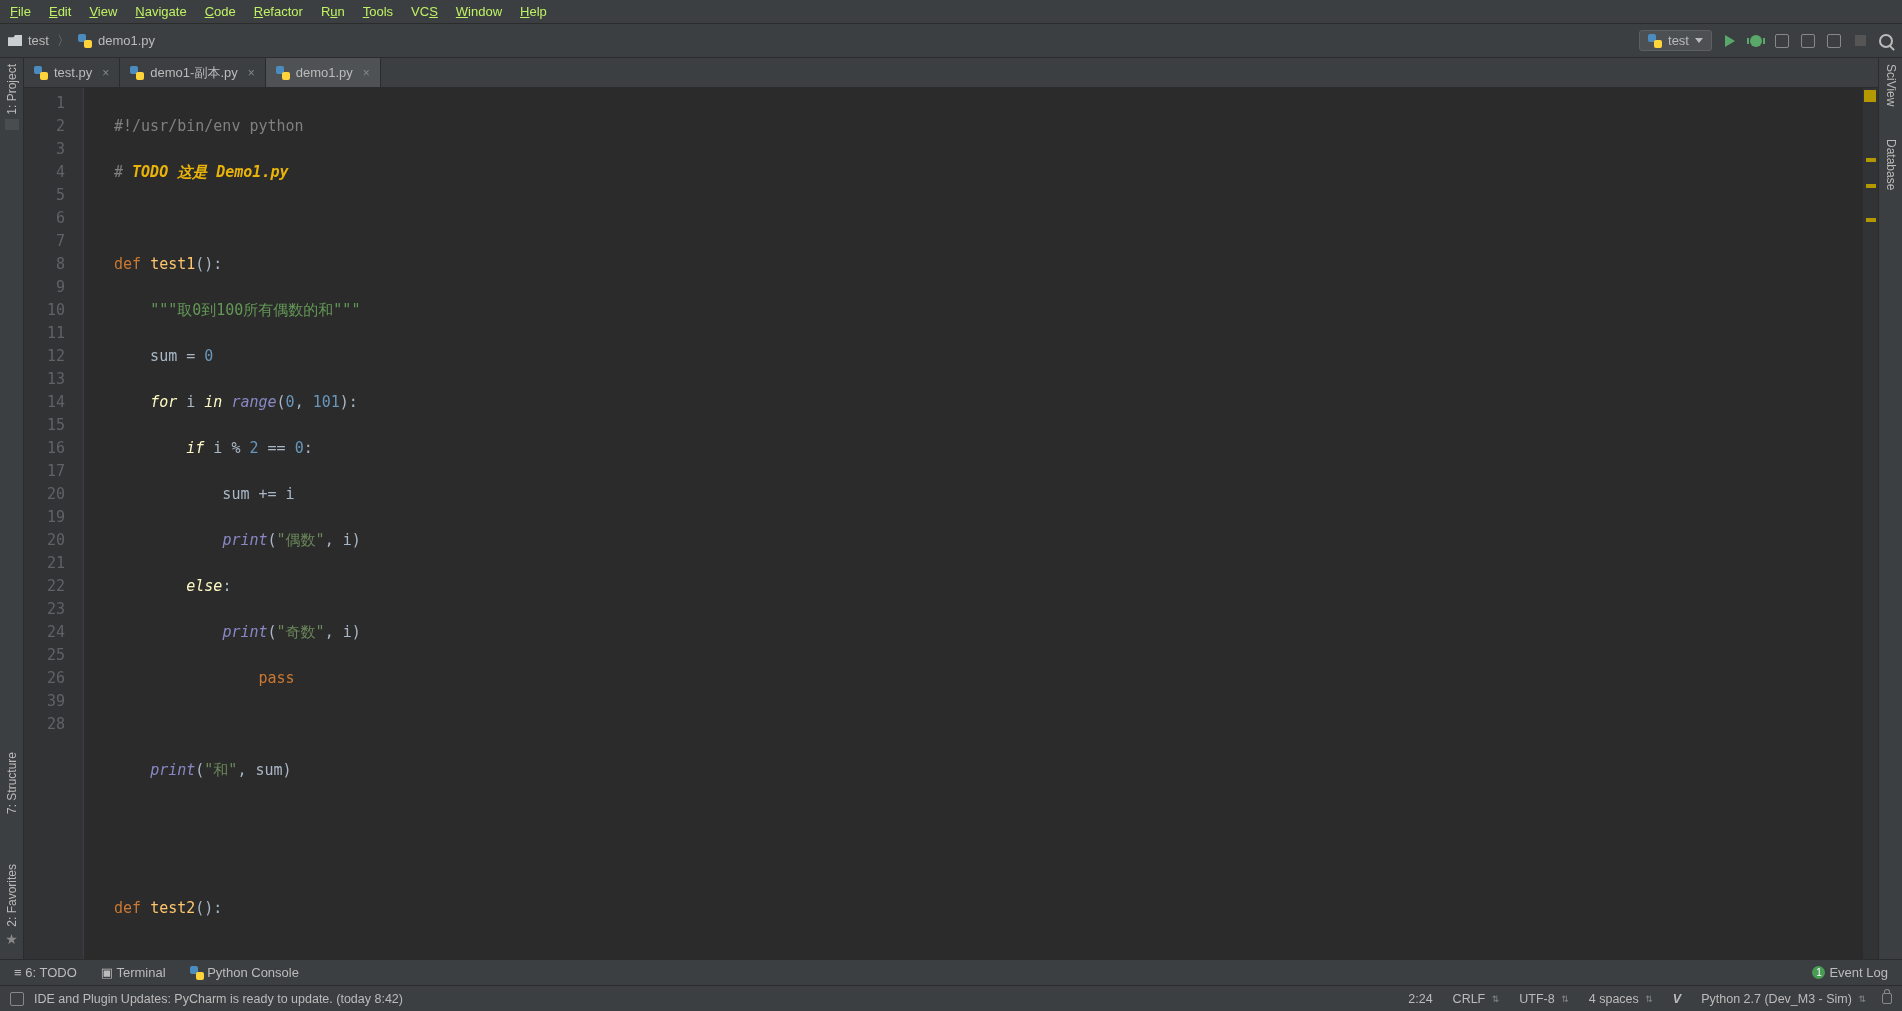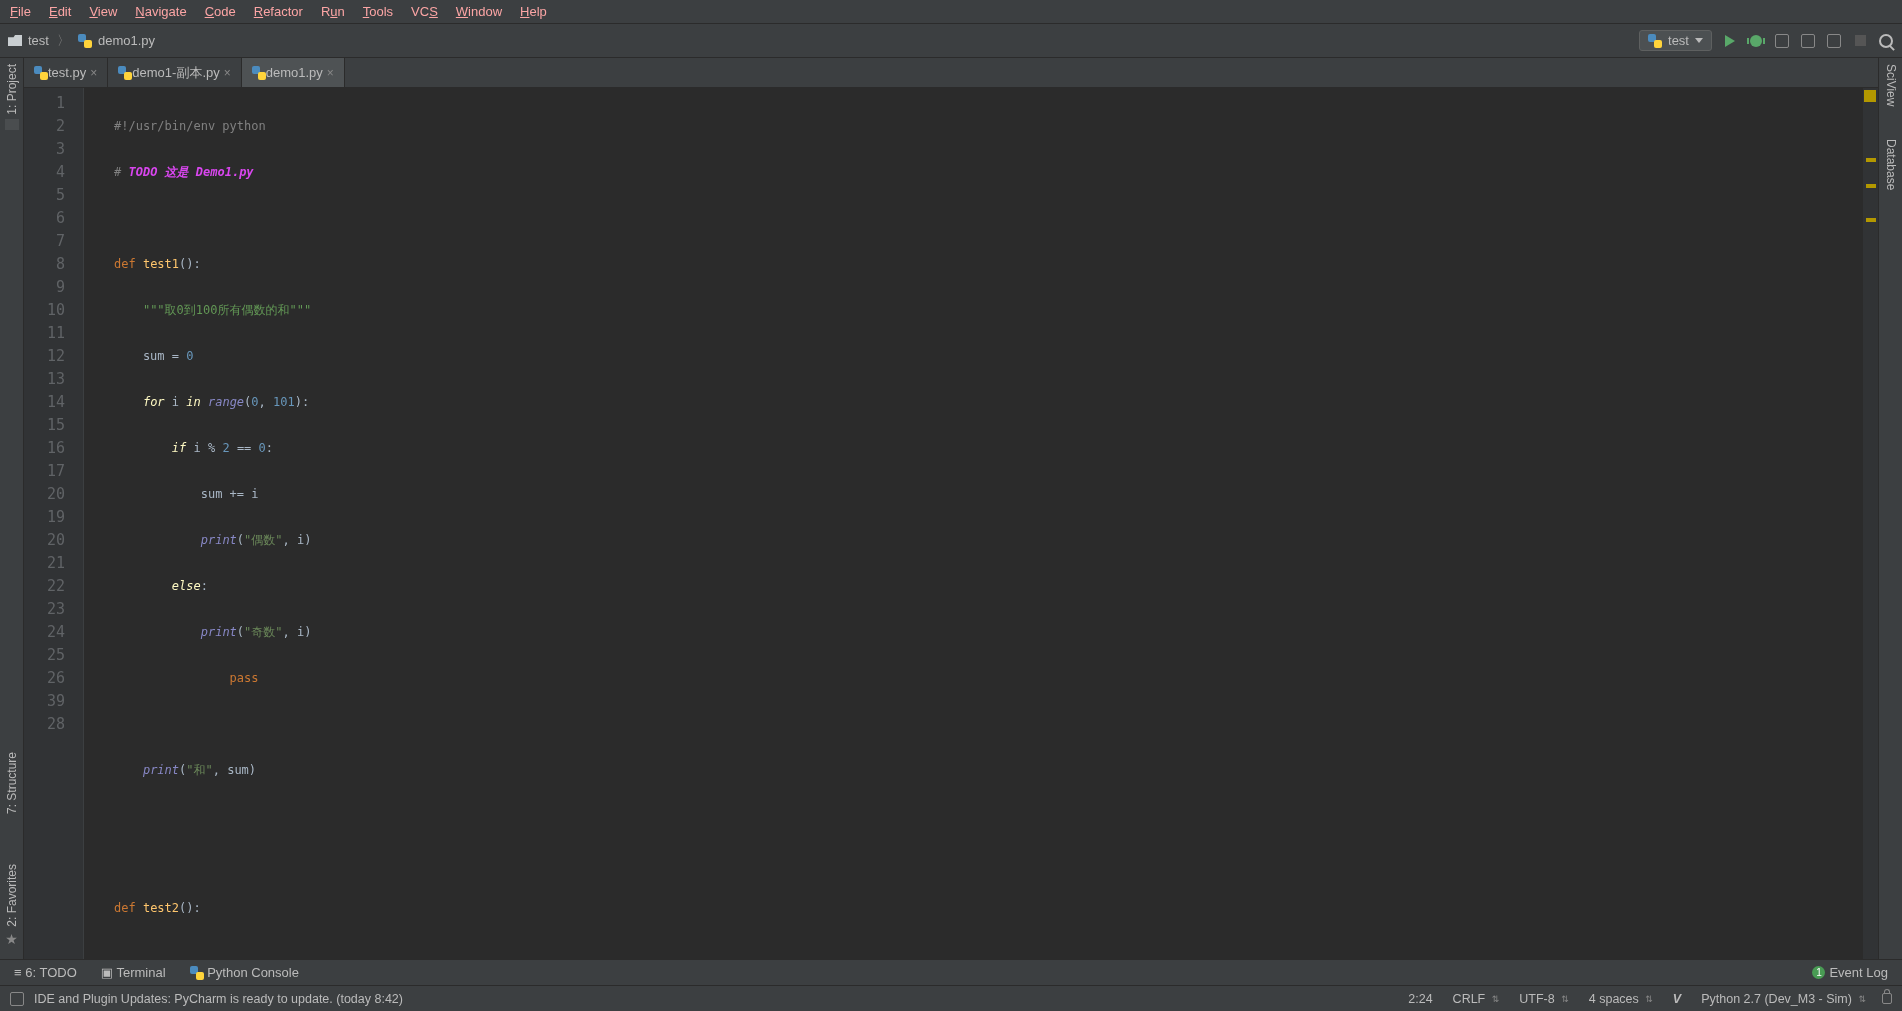--- a/index.html
+++ b/index.html
@@ -16,21 +16,21 @@
 }
 .menubar {
   display:flex;
   gap:18px;
   padding:2px 10px;
   background:#3c3f41;
   border-bottom:1px solid #2b2b2b;
   height:24px;
   align-items:center;
 }
-.menubar span { color:#fca5a5; }
+.menubar span { color:#bef264; }
 .menubar span u { text-decoration:underline; }
 .navbar {
   display:flex;
   align-items:center;
   height:34px;
   padding:0 8px;
   background:#3c3f41;
   border-bottom:1px solid #2b2b2b;
   justify-content:space-between;
 }
@@ -82,46 +82,46 @@
 .star-icon{color:#888;font-size:14px;}
 .rightbar {
   width:24px; background:#3c3f41; border-left:1px solid #2b2b2b;
   display:flex; flex-direction:column; align-items:center; padding-top:6px; gap:30px;
 }
 .editor-area { flex:1; display:flex; flex-direction:column; background:#2b2b2b; min-width:0;}
 .tabs {
   display:flex; background:#3c3f41; height:30px; border-bottom:1px solid #2b2b2b;
 }
 .tab {
-  display:flex; align-items:center; 
+  display:flex; align-items:center; gap:6px;
   padding:0 10px;
   border-right:1px solid #2b2b2b;
   color:#bbbbbb;
 }
 .tab.active { background:#4e5254; }
 .tab .close-x { color:#888; font-size:12px; margin-left:4px; cursor:pointer;}
 .code-wrap { flex:1; display:flex; min-height:0; position:relative;}
 .gutter {
   width:60px; background:#313335; text-align:right;
   padding:4px 18px 4px 0;
   font-family:Consolas,monospace; font-size:15px;
   color:#606366; line-height:23px;
   border-right:1px solid #3c3f41;
 }
 .code {
   flex:1; background:#2b2b2b;
-  font-family:Consolas,monospace; font-size:12px;
+  font-family:Consolas,monospace; font-size:15px;
   line-height:23px; padding:4px 0 22px 30px;
   white-space:pre; color:#a9b7c6;
   min-width:0;
 }
 .code .cl { display:block; height:23px; }
 .code .hl { background:#323232; display:block; margin-left:-30px; padding-left:30px;}
 .c-comment{color:#808080;}
-.c-comment-b{color:#d946ef;font-weight:bold;font-style:italic;}
+.c-comment-b{color:#eab308;font-weight:bold;font-style:italic;}
 .c-str{color:#6a8759;}
 .c-doc{color:#629755;}
 .c-kw{color:#cc7832;}
 .c-num{color:#6897bb;}
 .c-fn{color:#ffc66d;}
 .c-builtin{color:#8888c6;font-style:italic;}
 .c-op{color:#a9b7c6;}
 .c-kw-it{color:#fef9c3;font-style:italic;}
 .markers {
   width:16px; background:#313335; border-left:1px solid #2b2b2b; position:relative;

